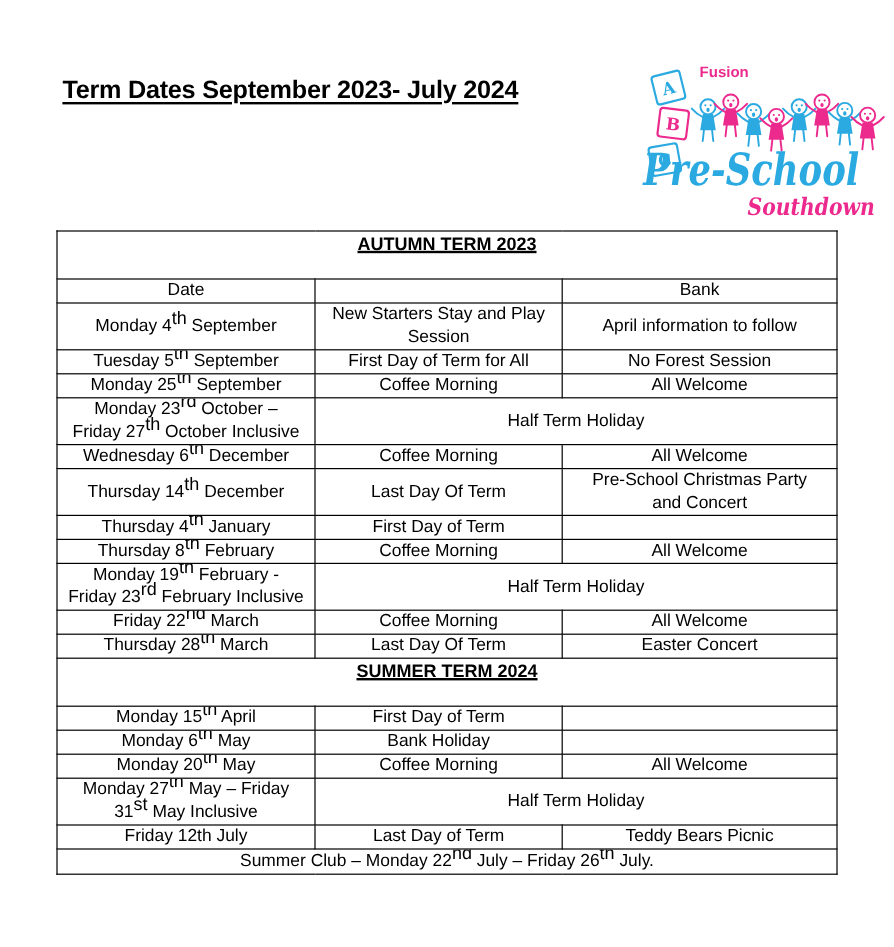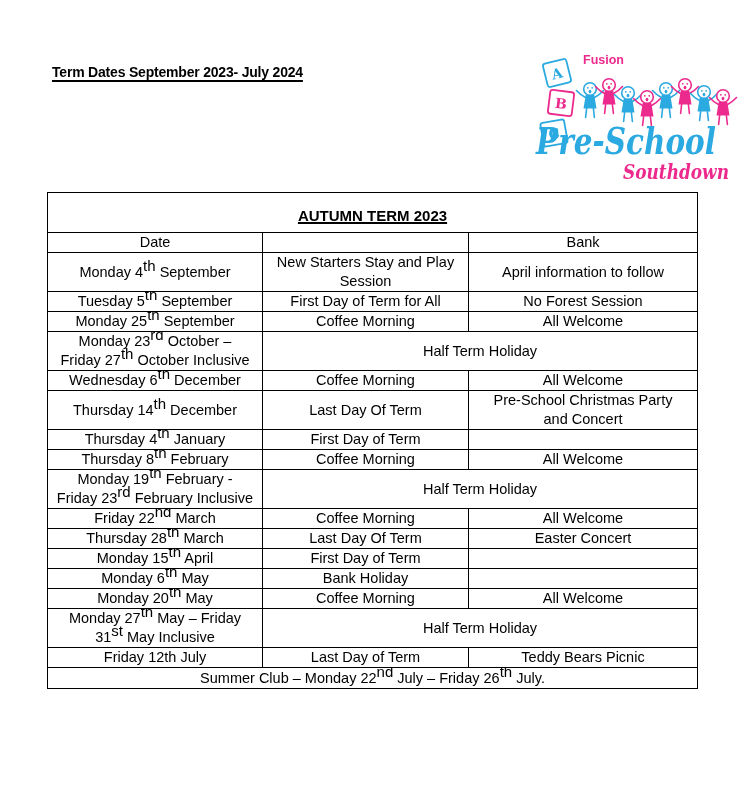--- a/index.html
+++ b/index.html
@@ -9,21 +9,21 @@
     font-family:"Liberation Sans", sans-serif;
     color:#000;
     position:relative;
     overflow:hidden;
   }
   .page { position:absolute; inset:0; background:#fff; }
 
   
   .doc-title {
     position:absolute; left:52px; top:64px;
-    font-size:14px; font-weight:bold;
+    font-size:21px; font-weight:bold;
     text-decoration:underline;
     text-decoration-thickness:2px;
     text-underline-offset:3px;
     letter-spacing:-0.2px;
     white-space:nowrap;
   }
 
   
   .logo { position:absolute; left:533px; top:40px; width:207px; height:148px; }
 
@@ -41,21 +41,21 @@
     text-align:center;
     vertical-align:middle;
     padding:0 3px;
     height:20px;
     overflow:hidden;
   }
   .term-table sup { font-size:15px; line-height:0; }
   tr.row-section td {
     height:40px;
     vertical-align:top;
-    padding-top:13px;
+    padding-top:1px;
   }
   .section-title {
     font-weight:bold;
     font-size:15px;
     text-decoration:underline;
     text-decoration-thickness:1.5px;
   }
   tr.row-colheads td { height:19px; }
   tr.row-footer td { height:21px; }
   td.date-cell { white-space:pre-line; }
@@ -179,20 +179,23 @@
         <tr class="row-row">
           <td class="date-cell">Friday 22<sup>nd</sup> March</td>
           <td class="event-cell">Coffee Morning</td>
           <td class="notes-cell">All Welcome</td>
         </tr>
         <tr class="row-row">
           <td class="date-cell">Thursday 28<sup>th</sup> March</td>
           <td class="event-cell">Last Day Of Term</td>
           <td class="notes-cell">Easter Concert</td>
         </tr>
+        <tr class="row-section">
+          <td colspan="3"><span class="section-title">SUMMER TERM 2024</span></td>
+        </tr>
         <tr class="row-row">
           <td class="date-cell">Monday 15<sup>th</sup> April</td>
           <td class="event-cell">First Day of Term</td>
           <td class="notes-cell"></td>
         </tr>
         <tr class="row-row">
           <td class="date-cell">Monday 6<sup>th</sup> May</td>
           <td class="event-cell">Bank Holiday</td>
           <td class="notes-cell"></td>
         </tr>

